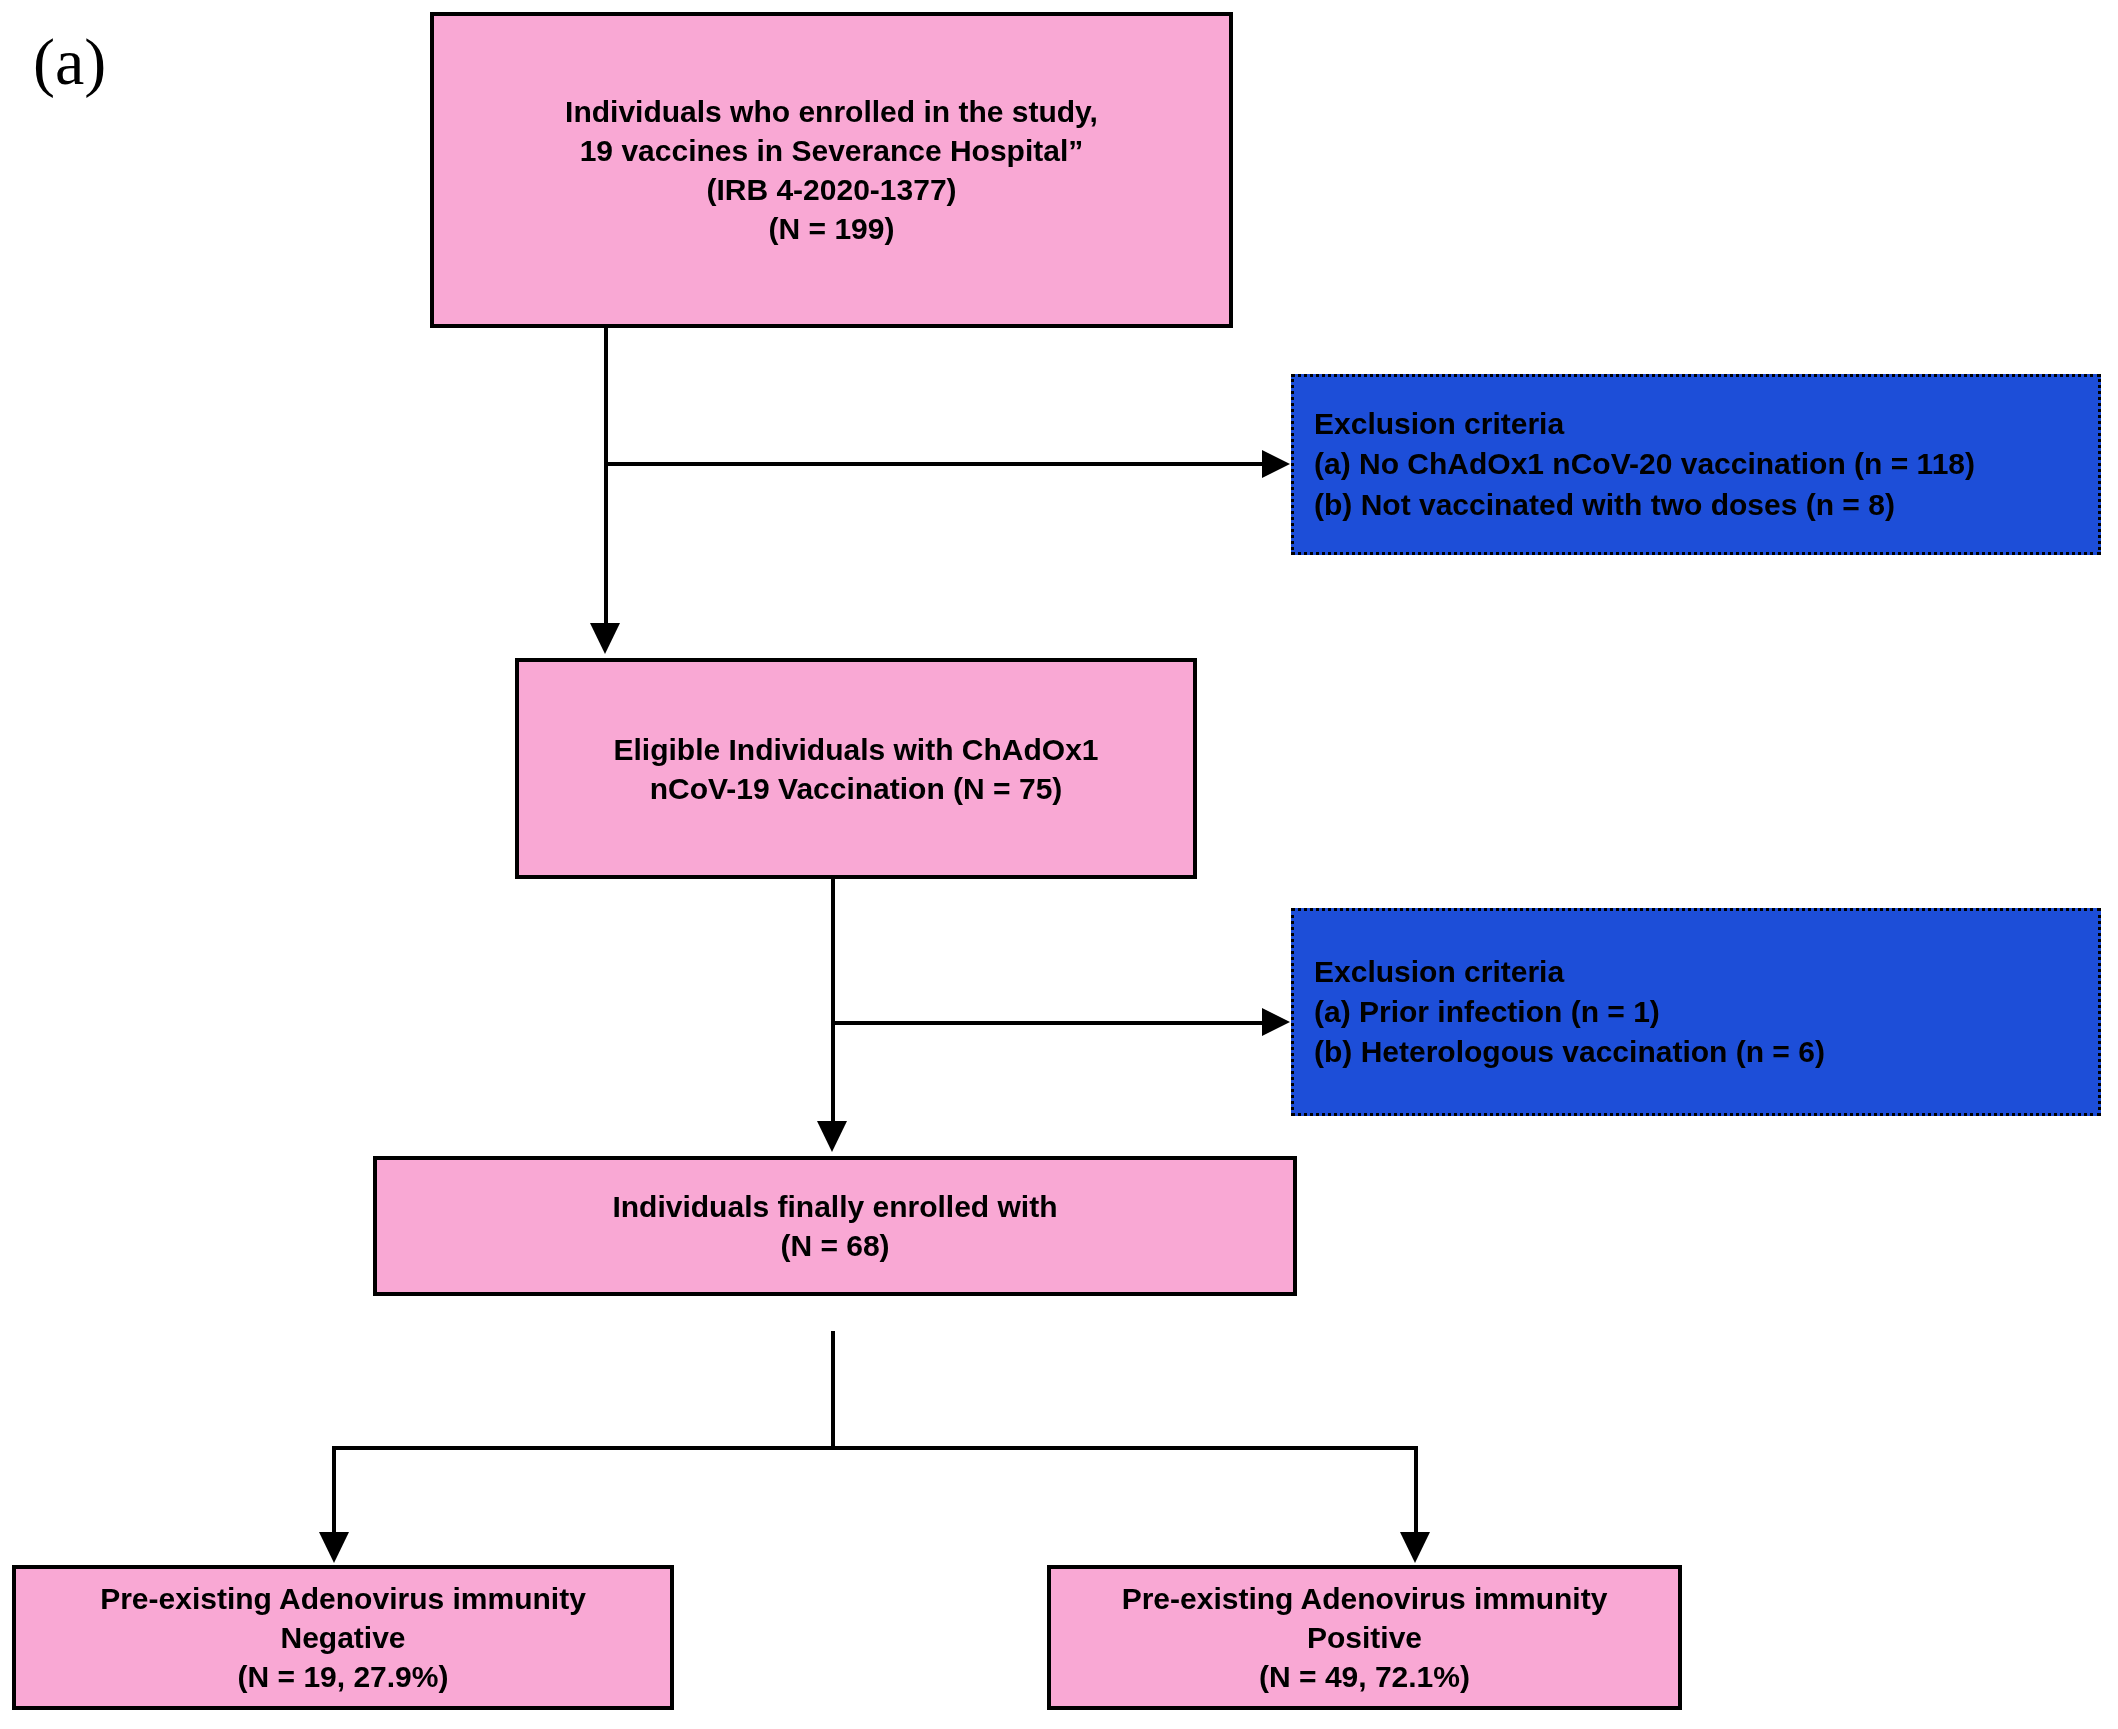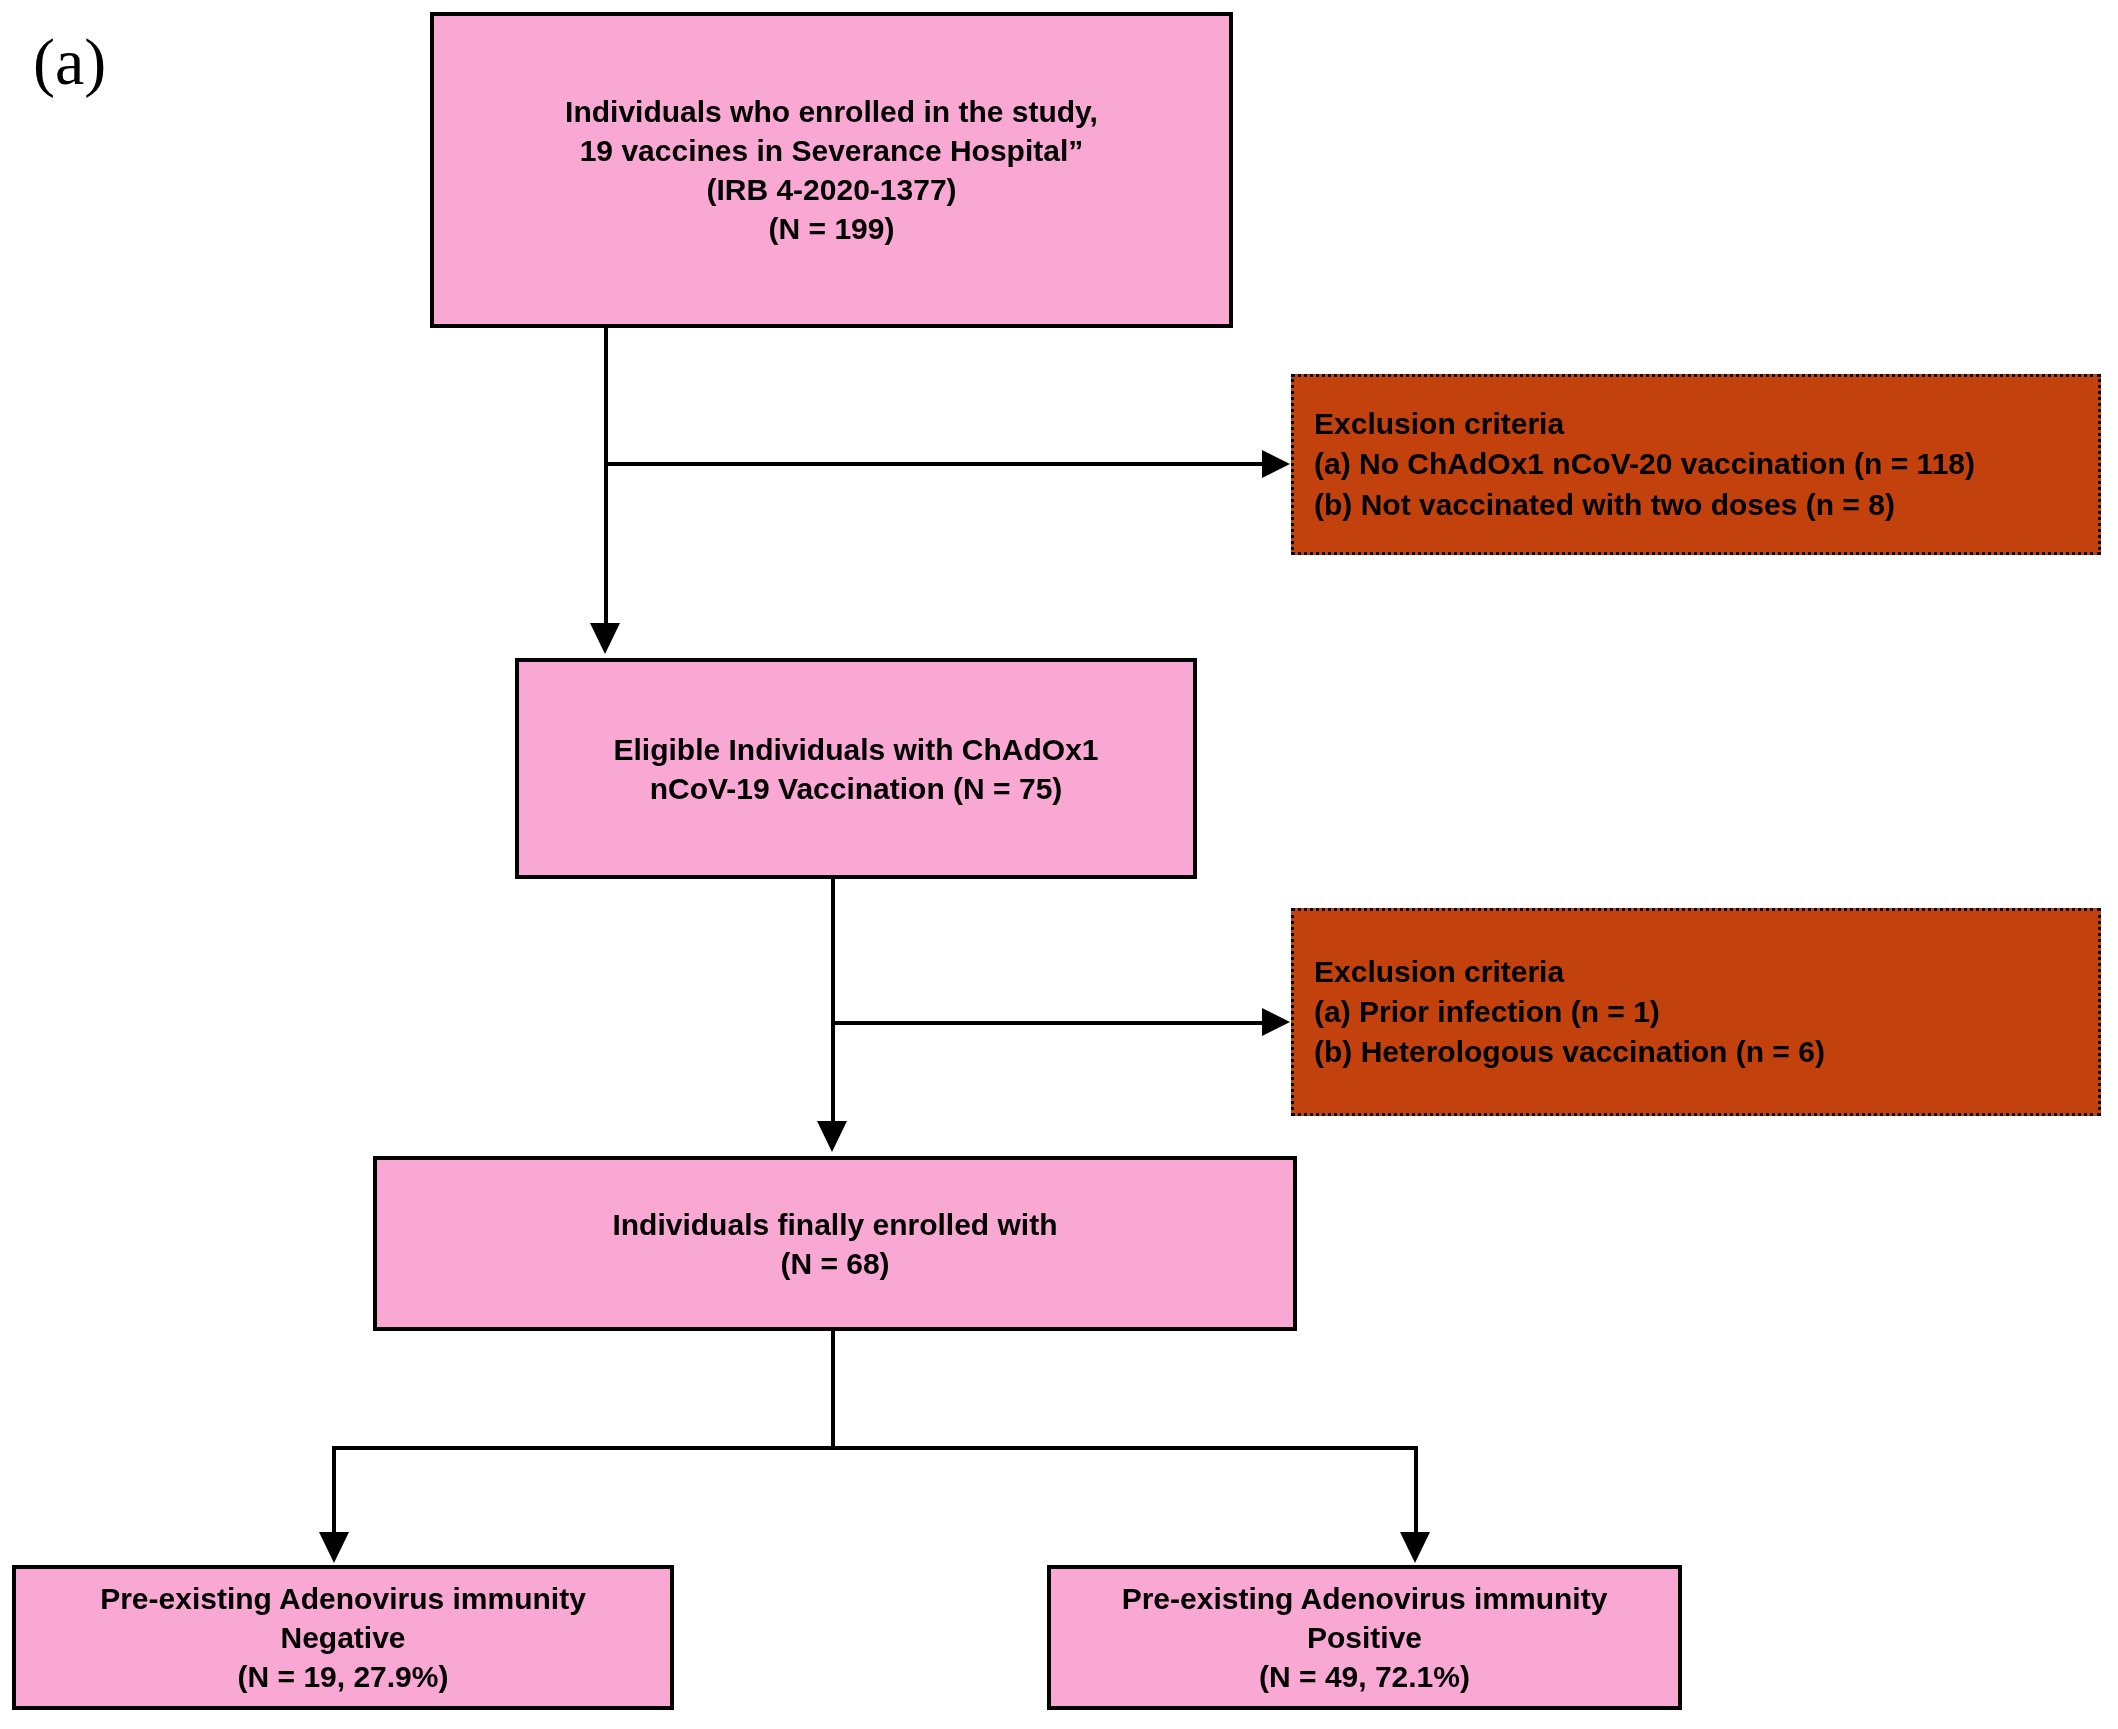--- a/index.html
+++ b/index.html
@@ -47,21 +47,21 @@
     line-height: 1.30;
     padding: 0 10.7px;
   }
   .node .line { display: block; white-space: nowrap; }
 
   
   .excl {
     position: absolute;
     box-sizing: border-box;
     border: 3.6px dotted #000000;
-    background: #c2410c;
+    background: #1d4ed8;
     display: flex;
     flex-direction: column;
     justify-content: center;
     align-items: flex-start;
     text-align: left;
     color: #000000;
     font-weight: bold;
     font-size: 30px;
     line-height: 1.34;
     padding-left: 20px;
@@ -132,21 +132,21 @@
 
   <div class="hline" style="left:831px; top:1021px; width:431px;"></div>
   <div class="arrow-right" style="left:1262px; top:1008px;"></div>
 
   <div class="excl" style="left:1291px; top:908px; width:810px; height:208px;">
     <span class="line">Exclusion criteria</span>
     <span class="line">(a) Prior infection (n = 1)</span>
     <span class="line">(b) Heterologous vaccination (n = 6)</span>
   </div>
 
-  <div class="node" style="left:373px; top:1156px; width:924px; height:175px;">
+  <div class="node" style="left:373px; top:1156px; width:924px; height:140px;">
     <span class="line">Individuals finally enrolled with</span>
     <span class="line">(N = 68)</span>
   </div>
 
   <div class="vline" style="left:831px; top:1331px; height:117px;"></div>
   <div class="hline" style="left:332px; top:1446px; width:1085px;"></div>
 
   <div class="vline" style="left:332px; top:1446px; height:90px;"></div>
   <div class="arrow-down" style="left:319px; top:1532px;"></div>
 

